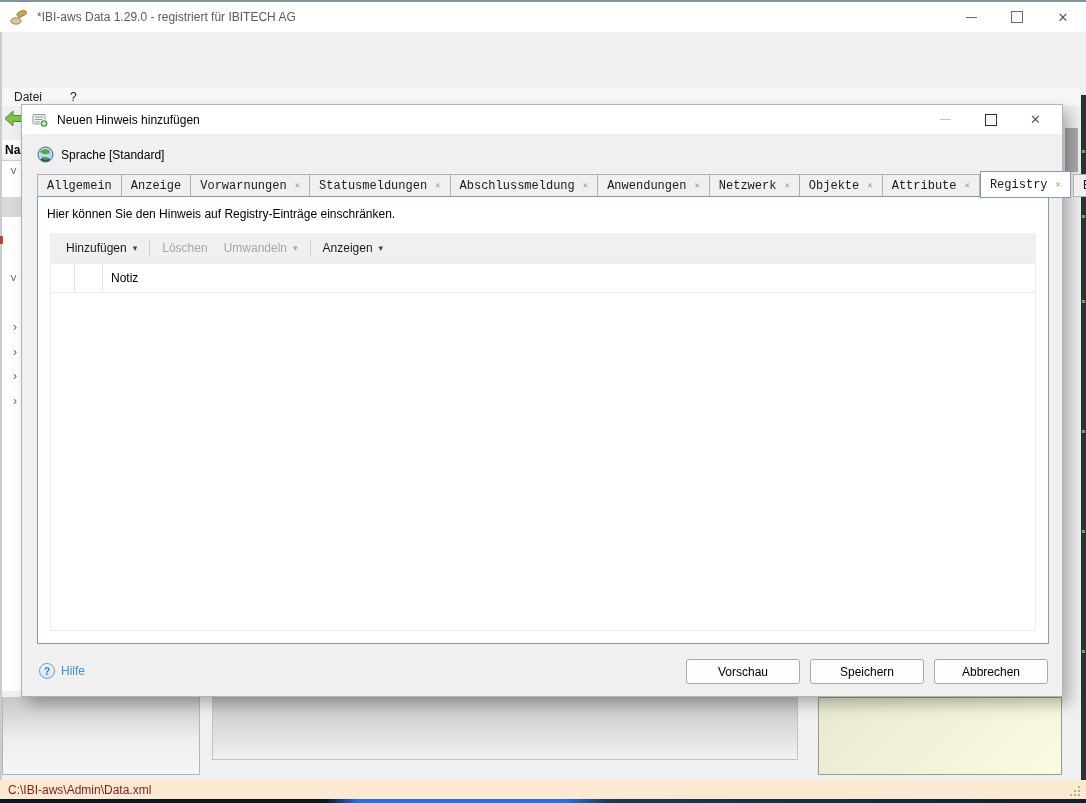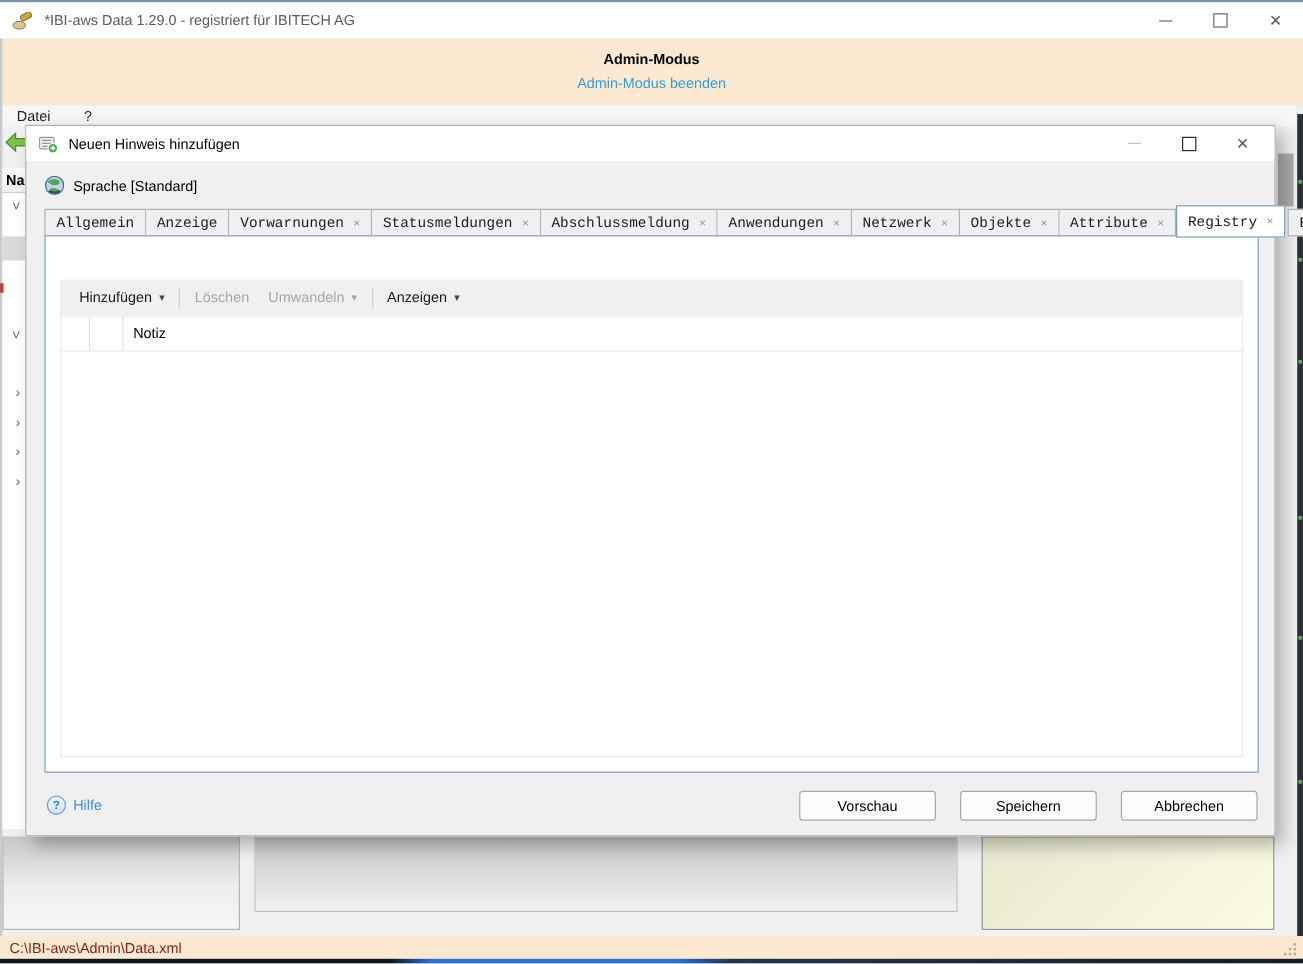--- a/index.html
+++ b/index.html
@@ -98,21 +98,21 @@
   .th.cname{width:177px;padding-left:8px;}
   .th.cinhalt{width:425px;padding-left:8px;}
   .th.cnotiz{flex:1;padding-left:8px;border-right:none;}
 
   .dlg-footer{position:absolute;left:0;right:0;bottom:0;height:52px;}
   .hilfe{position:absolute;left:17px;bottom:17px;display:flex;align-items:center;gap:6px;
     color:#3f8fd6;cursor:pointer;}
   .help-badge{width:14px;height:14px;border-radius:50%;border:1px solid #6a9fd8;
     background:linear-gradient(#f4f9ff,#d0e4fa);color:#3f78c0;font-size:10px;font-weight:bold;
     display:flex;align-items:center;justify-content:center;}
-  .footer-btns{position:absolute;right:14px;bottom:12px;display:flex;gap:20px;}
+  .footer-btns{position:absolute;right:14px;bottom:12px;display:flex;gap:10px;}
   .btn{min-width:92px;height:23px;background:#fdfdfd;border:1px solid #a9a9a9;border-radius:3px;
     display:flex;align-items:center;justify-content:center;padding:0 10px;cursor:pointer;}
 </style>
 </head>
 <body>
 
 <div class="screen">
 
   <div class="top-edge"></div>
 
@@ -126,24 +126,20 @@
       <span class="wc">
           <i class="minline"></i>
         </span>
       <span class="wc">
           <i class="maxbox"></i>
         </span>
       <span class="wc xglyph">✕</span>
     </div>
   </div>
 
-  <div class="admin-band">
-    <div class="admin-title">Admin-Modus</div>
-    <a class="admin-link">Admin-Modus beenden</a>
-  </div>
 
   <div class="menubar">
     <span>Datei</span>
     <span>?</span>
   </div>
 
   <div class="main-bg"></div>
   <div class="left-border"></div>
 
   <svg class="back-arrow" width="20" height="17" aria-hidden="true">
@@ -263,20 +259,21 @@
       </div>
       <div class="tab after-active">
         <span>Erweitert</span>
       </div>
       <div class="tab add-tab">
         <span>+</span>
       </div>
     </div>
 
     <div class="tab-panel">
+      <div class="info-text">Hier können Sie den Hinweis auf Registry-Einträge einschränken.</div>
 
       <div class="toolbar">
         <div class="tb-btn">
           <span>Hinzufügen</span>
           <span class="caret">▾</span>
         </div>
         <div class="tb-sep"></div>
         <div class="tb-btn disabled">
           <span>Löschen</span>
         </div>

